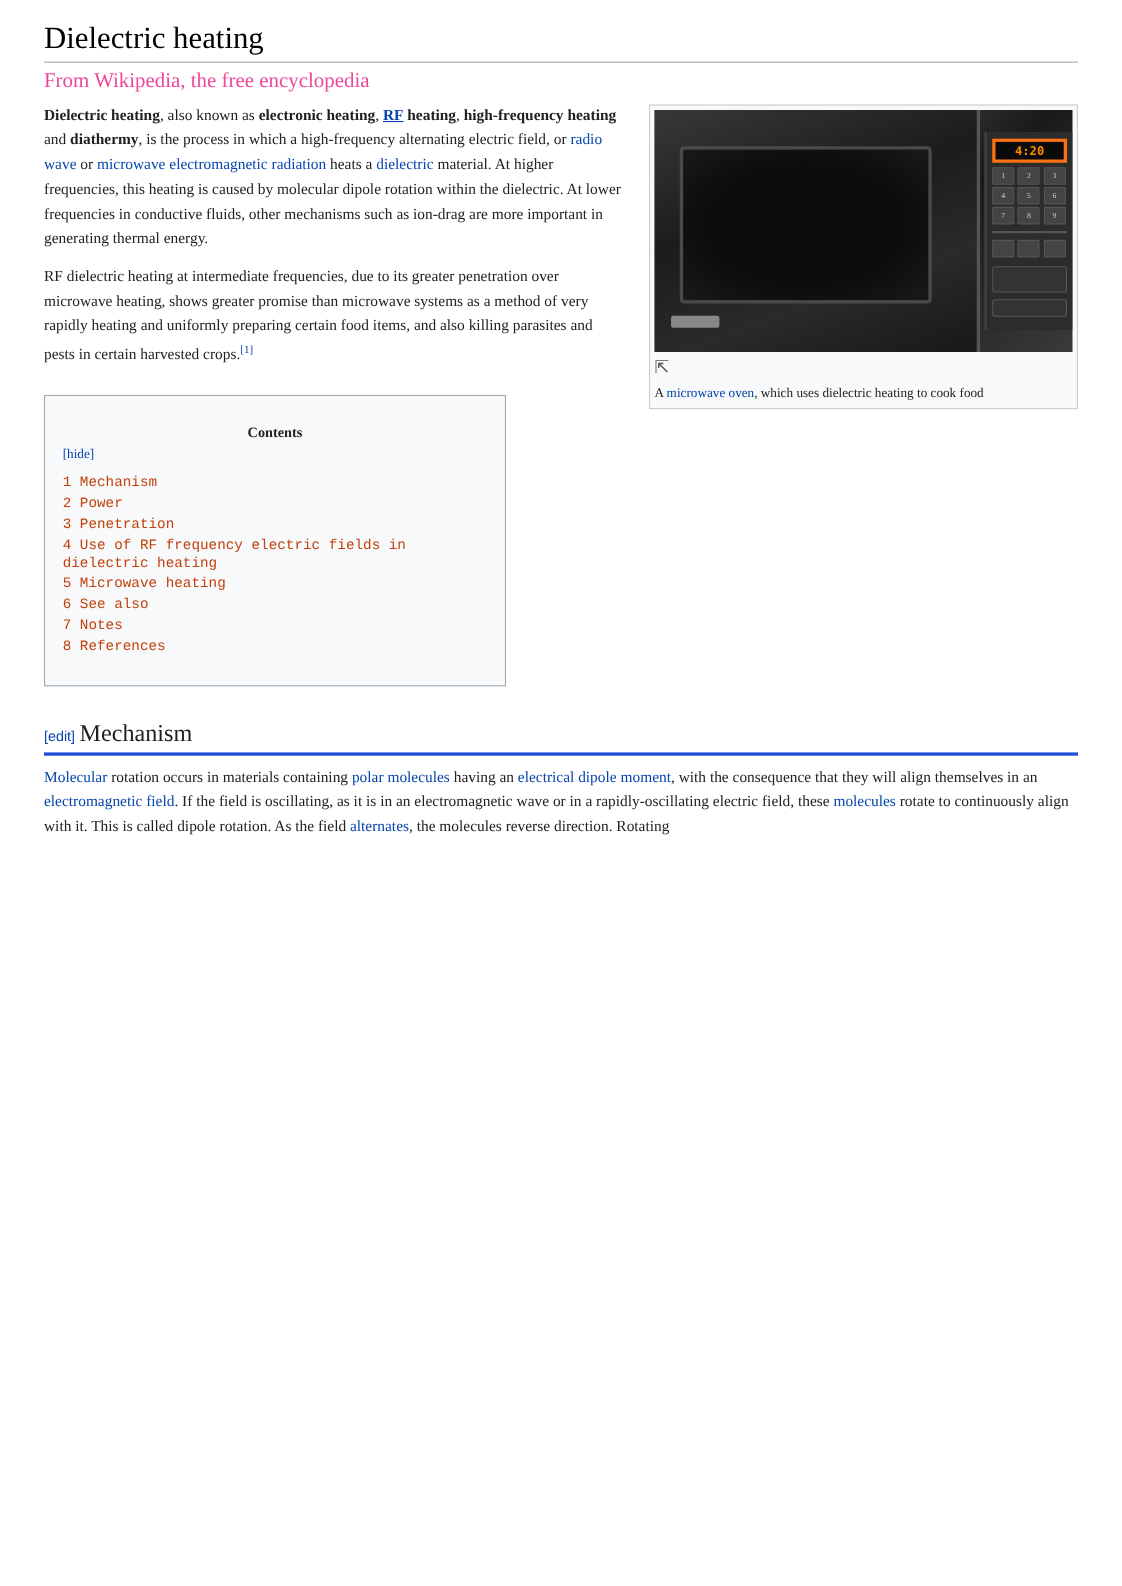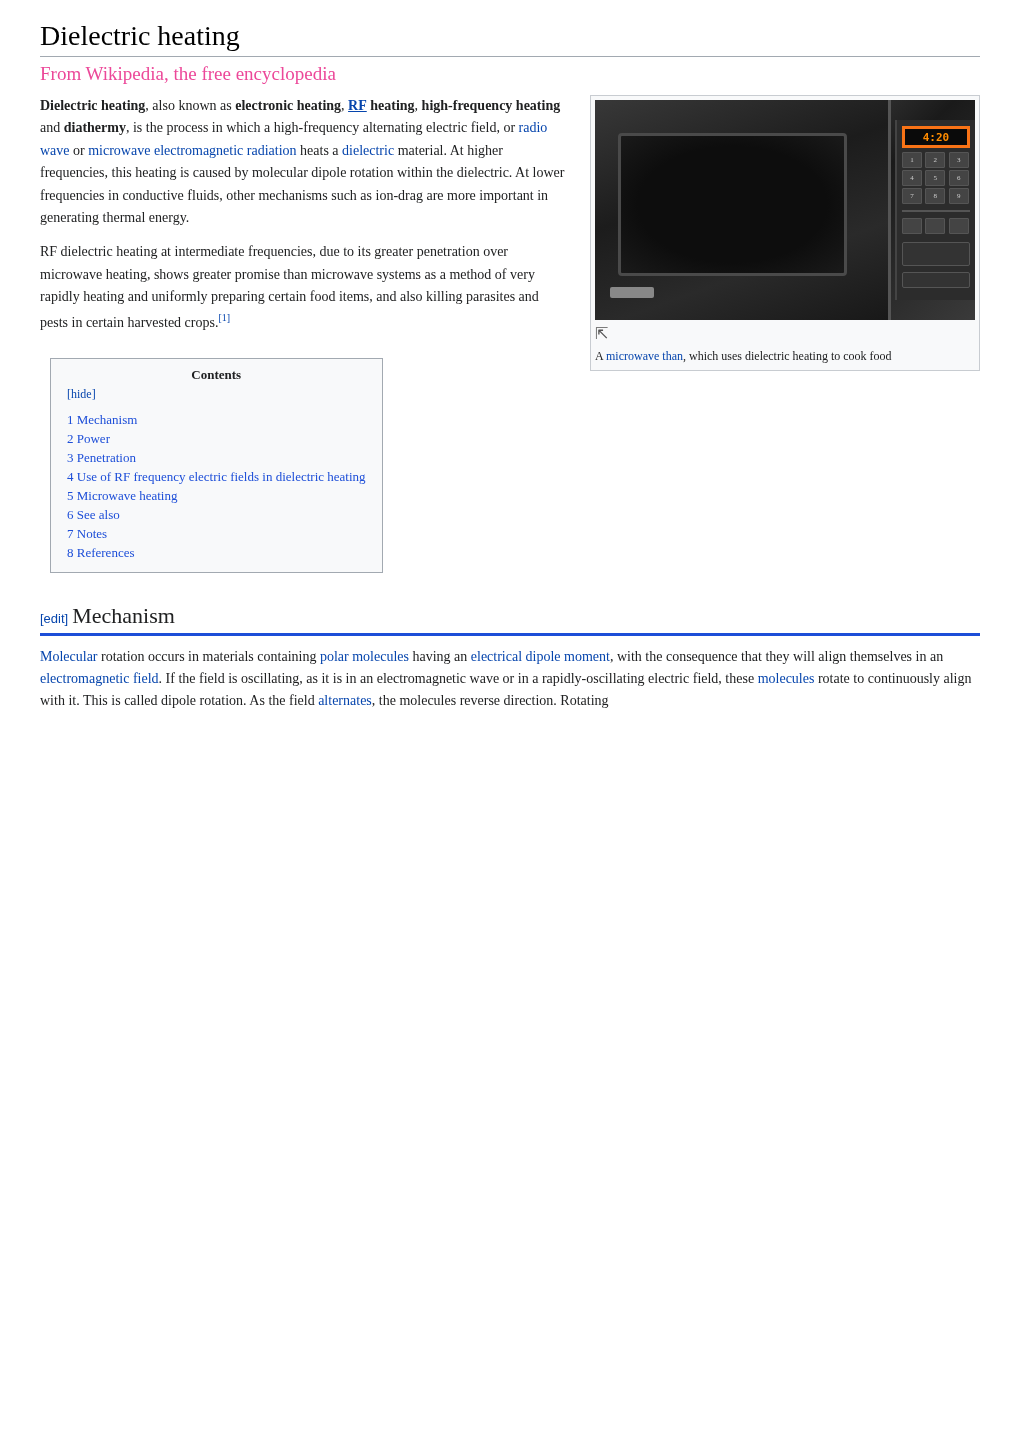--- a/index.html
+++ b/index.html
@@ -135,25 +135,25 @@
       font-size: 14px;
     }
     .article-text a {
       color: #0645ad;
       text-decoration: none;
     }
     .clearfix::after { content: ''; display: table; clear: both; }
     .contents-box {
       border: 1px solid #a2a9b1;
       background: #f8f9fa;
-      padding: 8px 16px;
+      padding: 25px 16px;
       display: inline-block;
       min-width: 260px;
       max-width: 420px;
-      margin: 12px 10px;
+      margin: 12px 0;
       font-size: 13px;
     }
     .contents-title {
       font-weight: bold;
       text-align: center;
       margin-bottom: 4px;
     }
     .contents-hide {
       text-align: left;
       margin-bottom: 10px;
@@ -166,22 +166,23 @@
       text-decoration: none;
     }
     .contents-list {
       list-style: none;
       padding: 0;
     }
     .contents-list li {
       margin: 3px 0;
     }
     .contents-list li a {
-      color: #1d4ed8;
-      text-decoration: none;
+      color: #c2410c;
+      text-decoration: none;
+      font-family: Liberation Mono, monospace;
     }
     .section-heading {
       font-size: 22px;
       font-weight: normal;
       border-bottom: 3px solid #1d4ed8;
       padding-bottom: 4px;
       margin: 18px 0 10px 0;
       font-family: 'Linux Libertine', Georgia, serif;
     }
     .section-heading .edit-link {
@@ -228,21 +229,21 @@
           <div class="btn-small" style="width:20px;height:16px;"></div>
           <div class="btn-small" style="width:20px;height:16px;"></div>
           <div class="btn-small" style="width:20px;height:16px;"></div>
         </div>
         <div style="width:68px; height:24px; background:#333; border:1px solid #555; margin-top:4px; border-radius:2px;"></div>
         <div style="width:68px; height:16px; background:#333; border:1px solid #555; margin-top:2px; border-radius:2px;"></div>
       </div>
     </div>
     <div class="expand-icon">⇱</div>
     <div class="image-caption">
-      A <a href="#microwave-oven">microwave than</a><span>, which uses dielectric heating to cook food</span>
+      A <a href="#microwave-oven">microwave oven</a><span>, which uses dielectric heating to cook food</span>
     </div>
   </div>
 
   <p class="article-text">
     <b>Dielectric heating</b>, also known as <b>electronic heating</b>, <b><a href="#RF" style="color:#0645ad;font-weight:bold;text-decoration:underline;">RF</a></b> <b>heating</b>, <b>high-frequency heating</b> and <b>diathermy</b>, is the process in which a high-frequency alternating electric field, or <a href="#radio-wave">radio wave</a> or <a href="#microwave">microwave</a> <a href="#electromagnetic-radiation">electromagnetic radiation</a> heats a <a href="#dielectric">dielectric</a> material. At higher frequencies, this heating is caused by molecular dipole rotation within the dielectric. At lower frequencies in conductive fluids, other mechanisms such as ion-drag are more important in generating thermal energy.
   </p>
 
   <p class="article-text">
     RF dielectric heating at intermediate frequencies, due to its greater penetration over microwave heating, shows greater promise than microwave systems as a method of very rapidly heating and uniformly preparing certain food items, and also killing parasites and pests in certain harvested crops.<sup><a href="#cite1">[1]</a></sup>
   </p>

